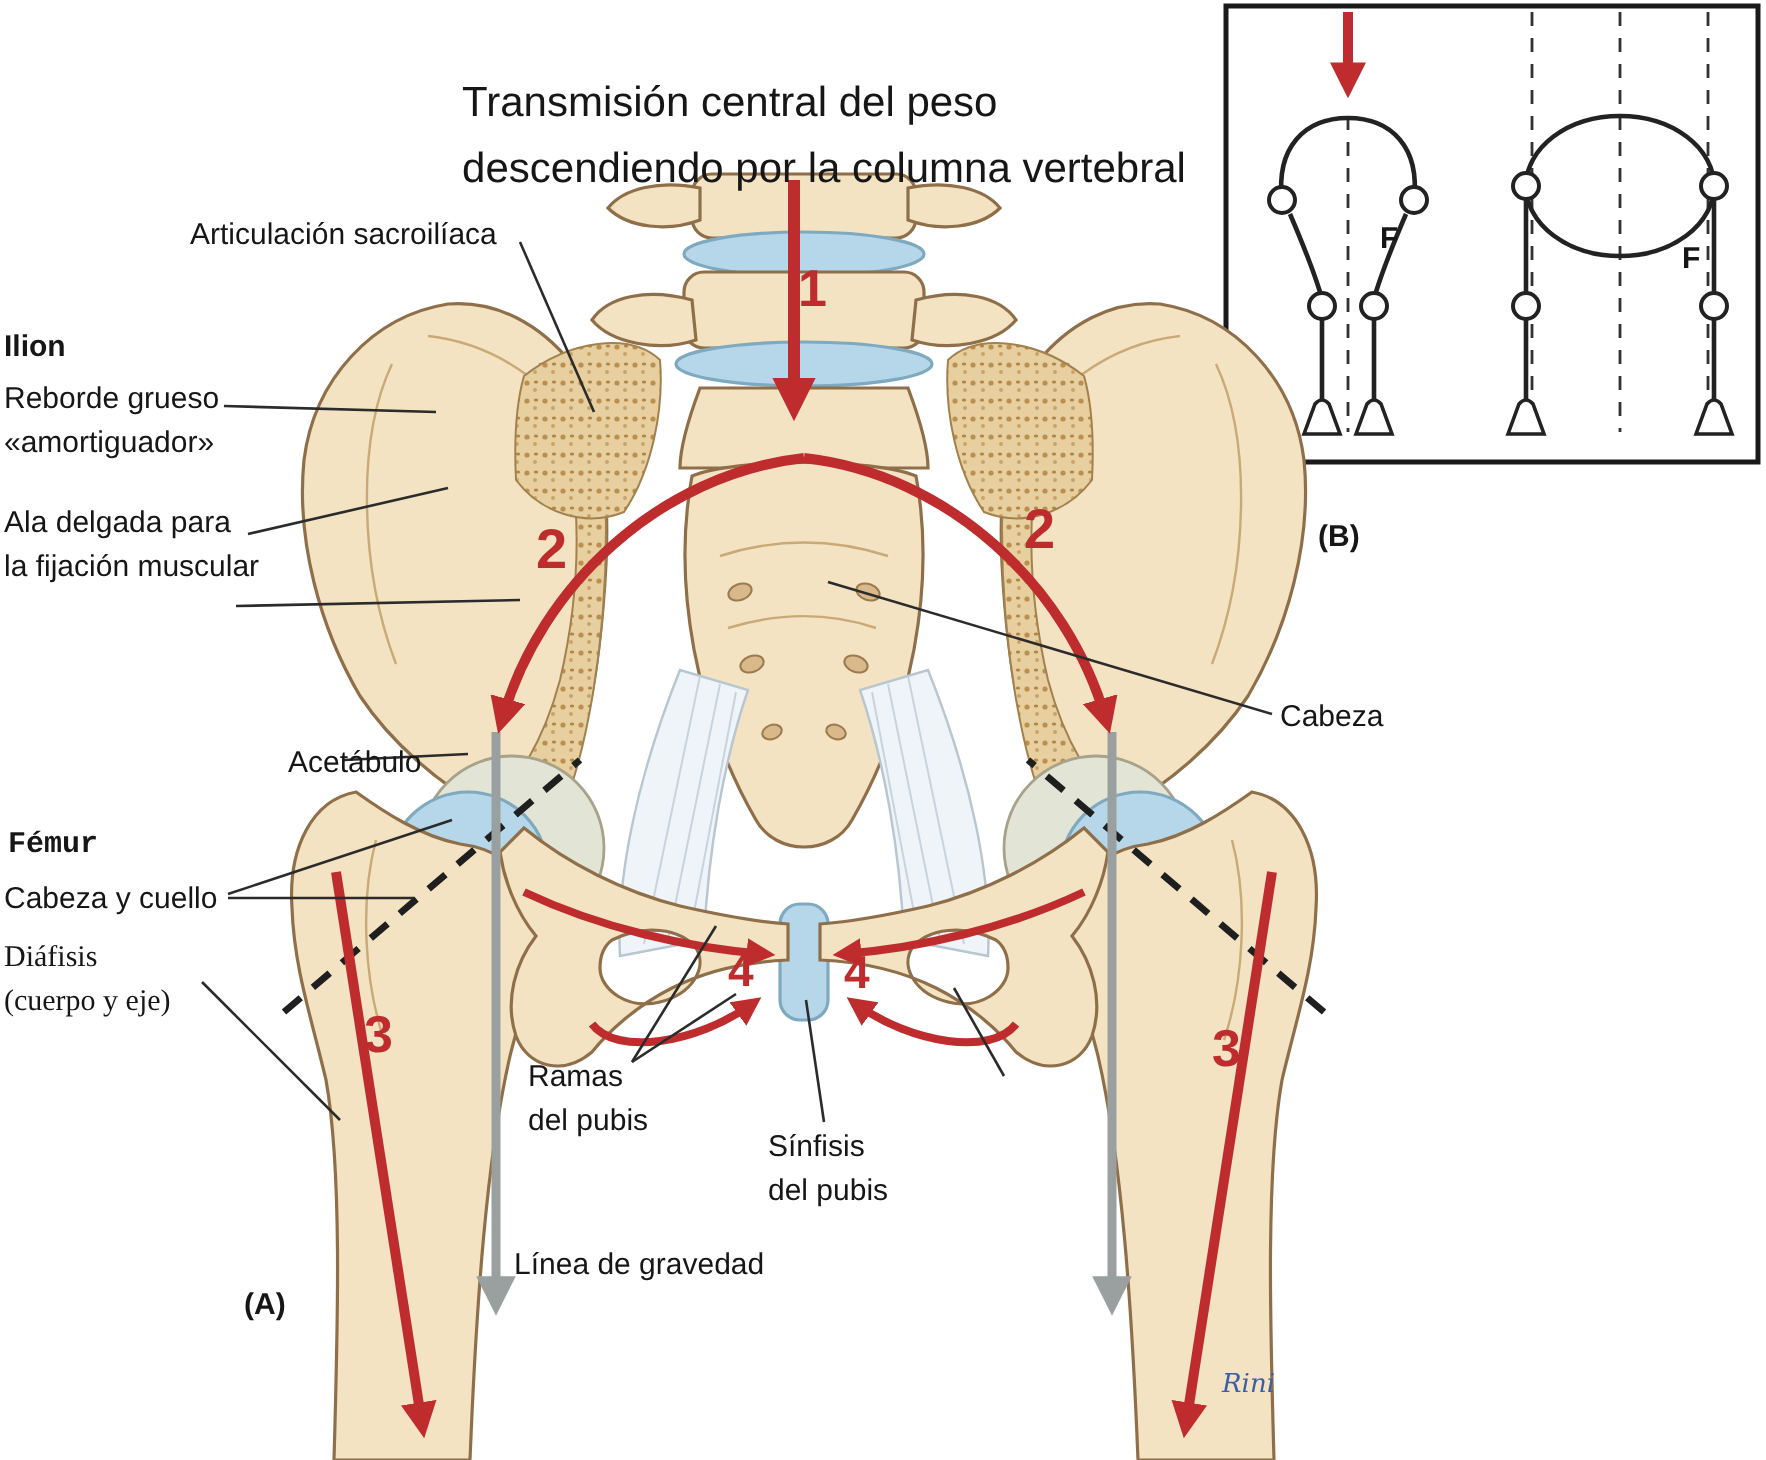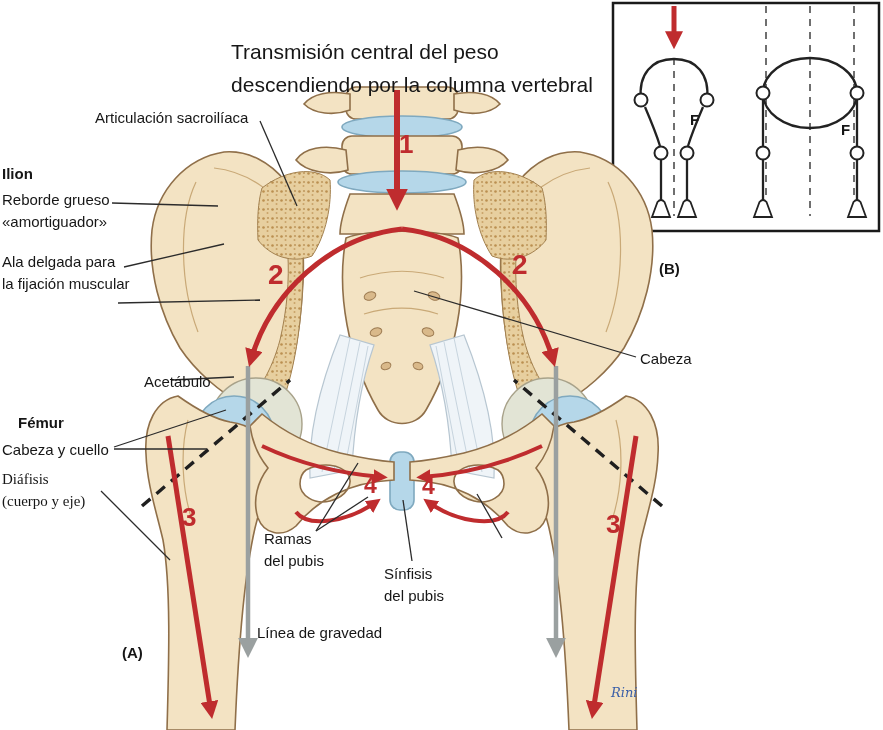--- a/index.html
+++ b/index.html
@@ -173,21 +173,21 @@
 <div class="lbl title" style="left:412px;top:36px;">Transmisión central del peso
 descendiendo por la columna vertebral</div>
 
 <div class="lbl" style="left:95px;top:107px;">Articulación sacroilíaca</div>
 <div class="lbl bold" style="left:2px;top:163px;">Ilion</div>
 <div class="lbl" style="left:2px;top:251px;">Ala delgada para
 la fijación muscular</div>
 <div class="lbl" style="left:2px;top:189px;">Reborde grueso
 «amortiguador»</div>
 <div class="lbl" style="left:109px;top:371px;margin-left:35px;">Acetábulo</div>
-<div class="lbl bold" style="left:18px;top:412px;">Fémur</div>
+<div class="lbl bold" style="left:4px;top:412px;font-family:Liberation Mono, monospace;">Fémur</div>
 <div class="lbl" style="left:2px;top:439px;">Cabeza y cuello</div>
 <div class="lbl" style="left:2px;top:469px;font-family:Liberation Serif, serif;">Diáfisis
 (cuerpo y eje)</div>
 <div class="lbl" style="left:264px;top:528px;">Ramas
 del pubis</div>
 <div class="lbl" style="left:384px;top:563px;">Sínfisis
 del pubis</div>
 <div class="lbl" style="left:640px;top:348px;">Cabeza</div>
 <div class="lbl" style="left:257px;top:622px;">Línea de gravedad</div>
 

